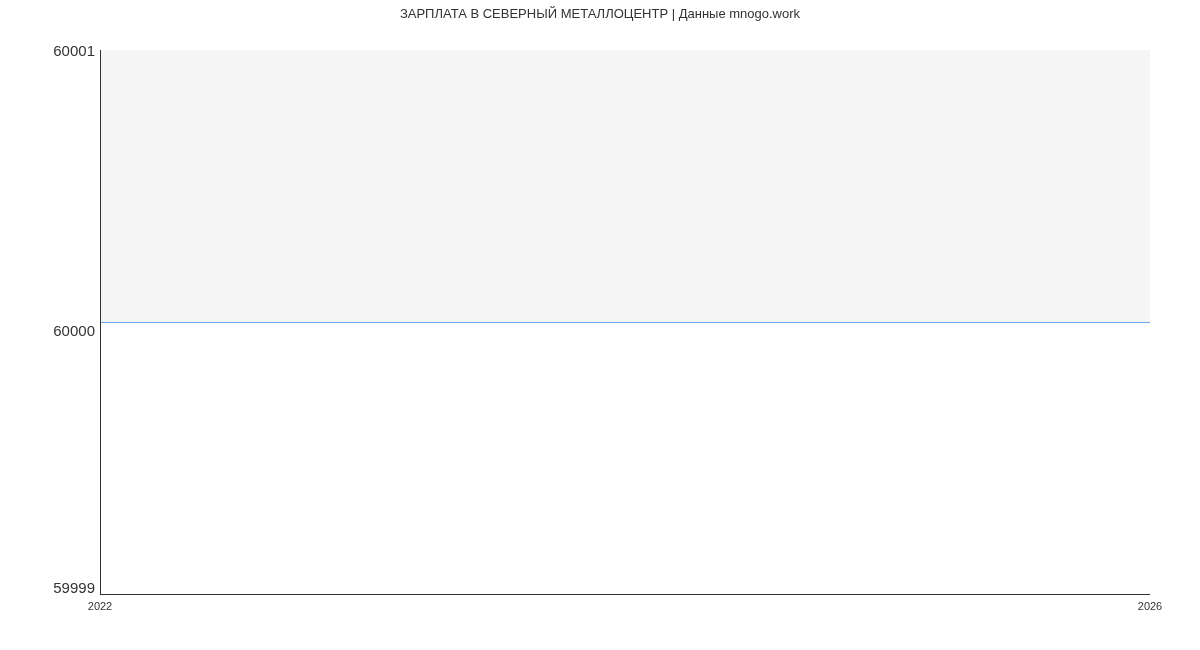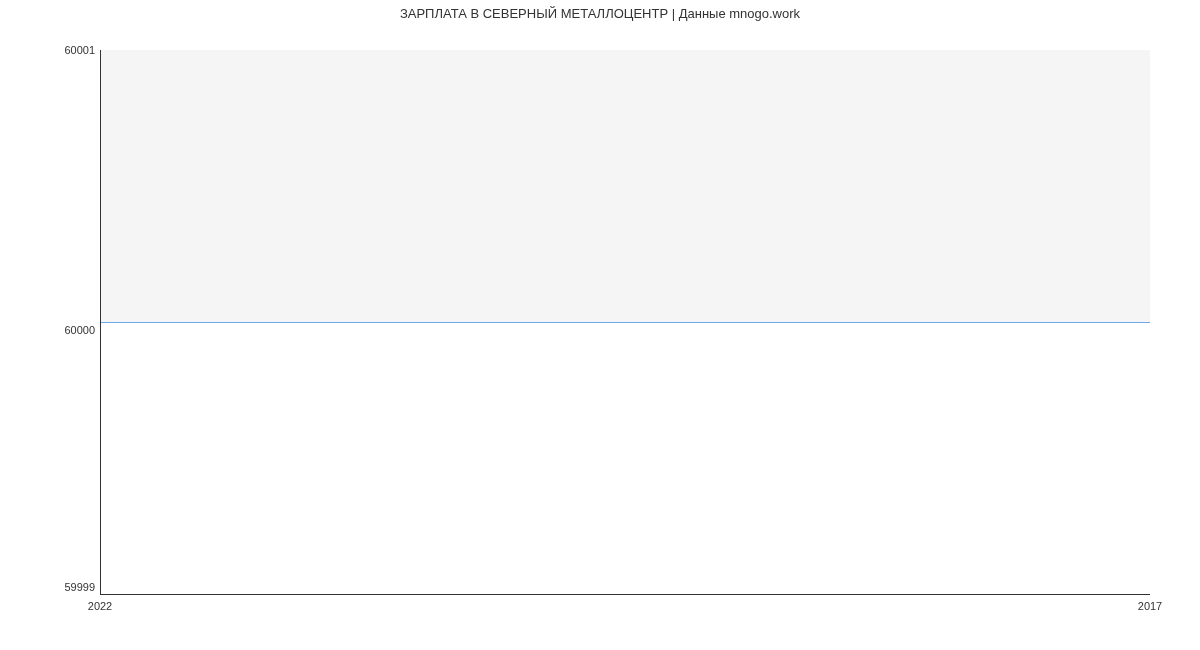--- a/index.html
+++ b/index.html
@@ -48,21 +48,21 @@
   .lower-mask {
     position: absolute;
     left: 0;
     width: 100%;
     background: #ffffff;
     bottom: 0;
   }
   .y-tick {
     position: absolute;
     right: 1105px; 
-    font-size: 11px;
+    font-size: 15px;
     color: #333;
     text-align: right;
     width: 60px;
     transform: translateY(-50%);
   }
   .x-tick {
     position: absolute;
     top: 600px;
     font-size: 11px;
     color: #333;
@@ -74,21 +74,21 @@
 
 <div class="chart-wrap">
 
   <div class="title">ЗАРПЛАТА В СЕВЕРНЫЙ МЕТАЛЛОЦЕНТР | Данные mnogo.work</div>
 
   <div class="y-tick" style="top:50px;">60001</div>
   <div class="y-tick" style="top:330px;">60000</div>
   <div class="y-tick" style="top:587px;">59999</div>
 
   <div class="x-tick" style="left:100px;">2022</div>
-  <div class="x-tick" style="left:1150px;">2017</div>
+  <div class="x-tick" style="left:1150px;">2026</div>
 
   <div class="plot-area">
 
     <div class="lower-mask" style="height:272px;"></div>
 
     <div class="data-line" style="top:272px;" stroke="#6ea8e6"></div>
   </div>
 
 </div>
 

